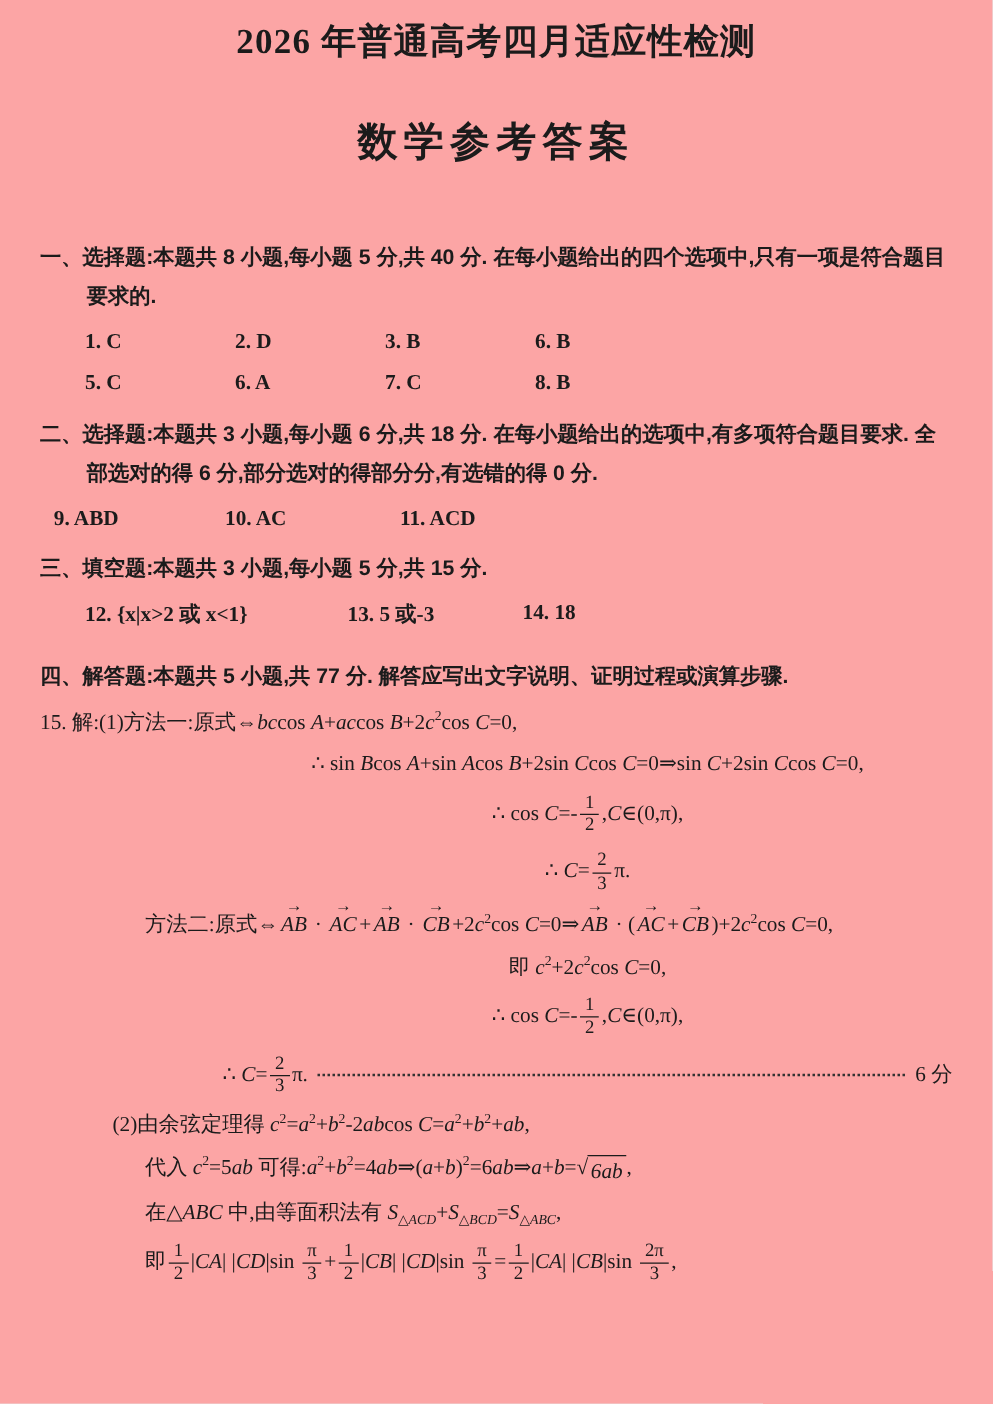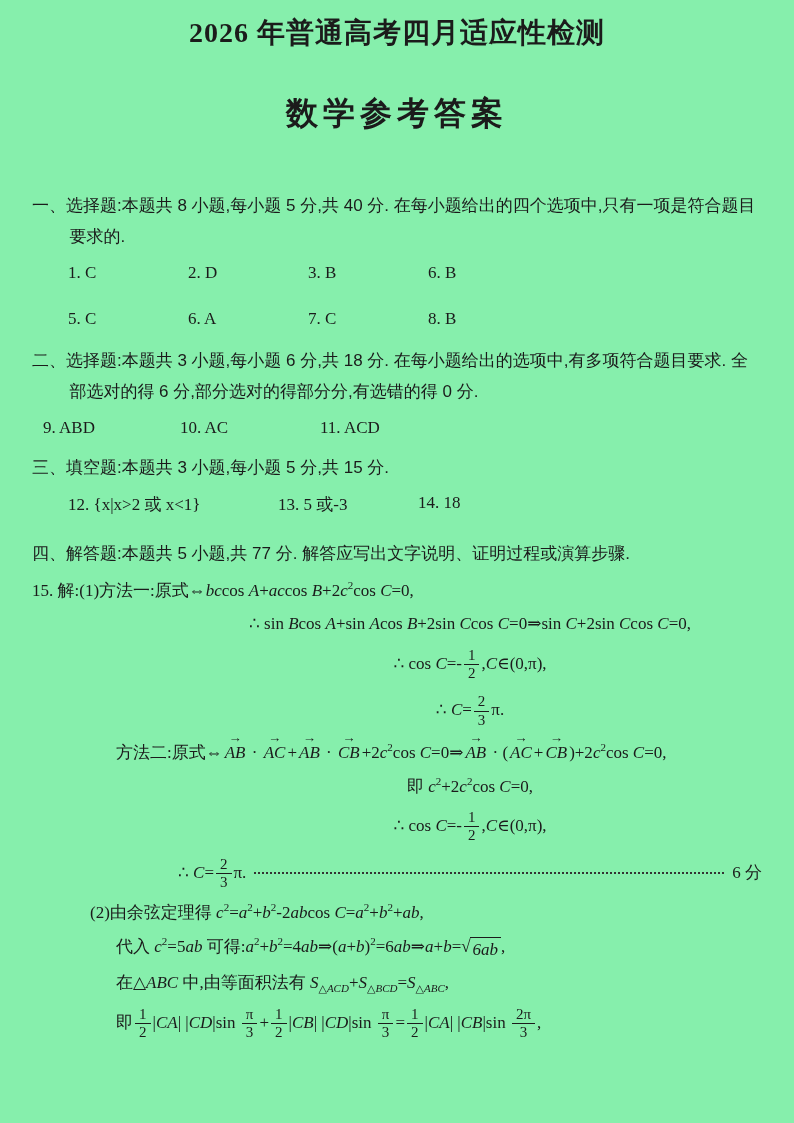--- a/index.html
+++ b/index.html
@@ -1,40 +1,40 @@
 <!DOCTYPE html>
 <html><head>
 <meta charset="utf-8">
 <style>
   html,body { margin:0; padding:0; background:#e8e8e8; }
   .page {
     position:relative; width:794px; height:1123px; margin:0 auto;
-    background:#86efac; overflow:hidden; box-sizing:border-box;
+    background:#fca5a5; overflow:hidden; box-sizing:border-box;
     padding:0 32px; color:#1b1b1b;
     font-family:"Liberation Serif","DejaVu Serif",serif;
   }
   .doc-title {
     margin:14px 0 0; text-align:center; font-size:28px; font-weight:700;
     letter-spacing:1px; font-family:"Liberation Serif","DejaVu Serif",serif;
   }
   .doc-subtitle {
     margin:40px 0 0; text-align:center; font-size:32px; font-weight:700;
     letter-spacing:5px; font-family:"Liberation Sans","DejaVu Sans",sans-serif;
   }
   section { margin:0; }
   .sec-single { margin-top:54px; }
   .sec-multi  { margin-top:16px; }
   .sec-fill   { margin-top:14px; }
   .sec-solve  { margin-top:22px; }
   .sec-heading {
-    margin:0; font-size:17px; font-weight:400; line-height:1.85;
+    margin:0; font-size:17px; font-weight:700; line-height:1.85;
     font-family:"Liberation Sans","DejaVu Sans",sans-serif;
     padding-left:2.2em; text-indent:-2.2em;
   }
-  .ans-grid { display:grid; margin:10px 0 14px 36px; row-gap:26px; font-size:17px; }
+  .ans-grid { display:grid; margin:10px 0 14px 36px; row-gap:13px; font-size:17px;font-weight:bold; }
   .cols4  { grid-template-columns:120px 120px 120px 1fr; }
   .cols3a { grid-template-columns:137px 140px 1fr;margin-left:11px; }
   .cols3b { grid-template-columns:210px 140px 1fr; }
   .ans-cell { white-space:pre; }
 
   .sol-wrap { margin-top:8px; }
   .sol-line { margin:9px 0; font-size:17px; line-height:1.45; }
   .sol-line span { white-space:pre-wrap; }
   .ind0 { margin-left:0; }
   .ind1 { margin-left:58px; }

